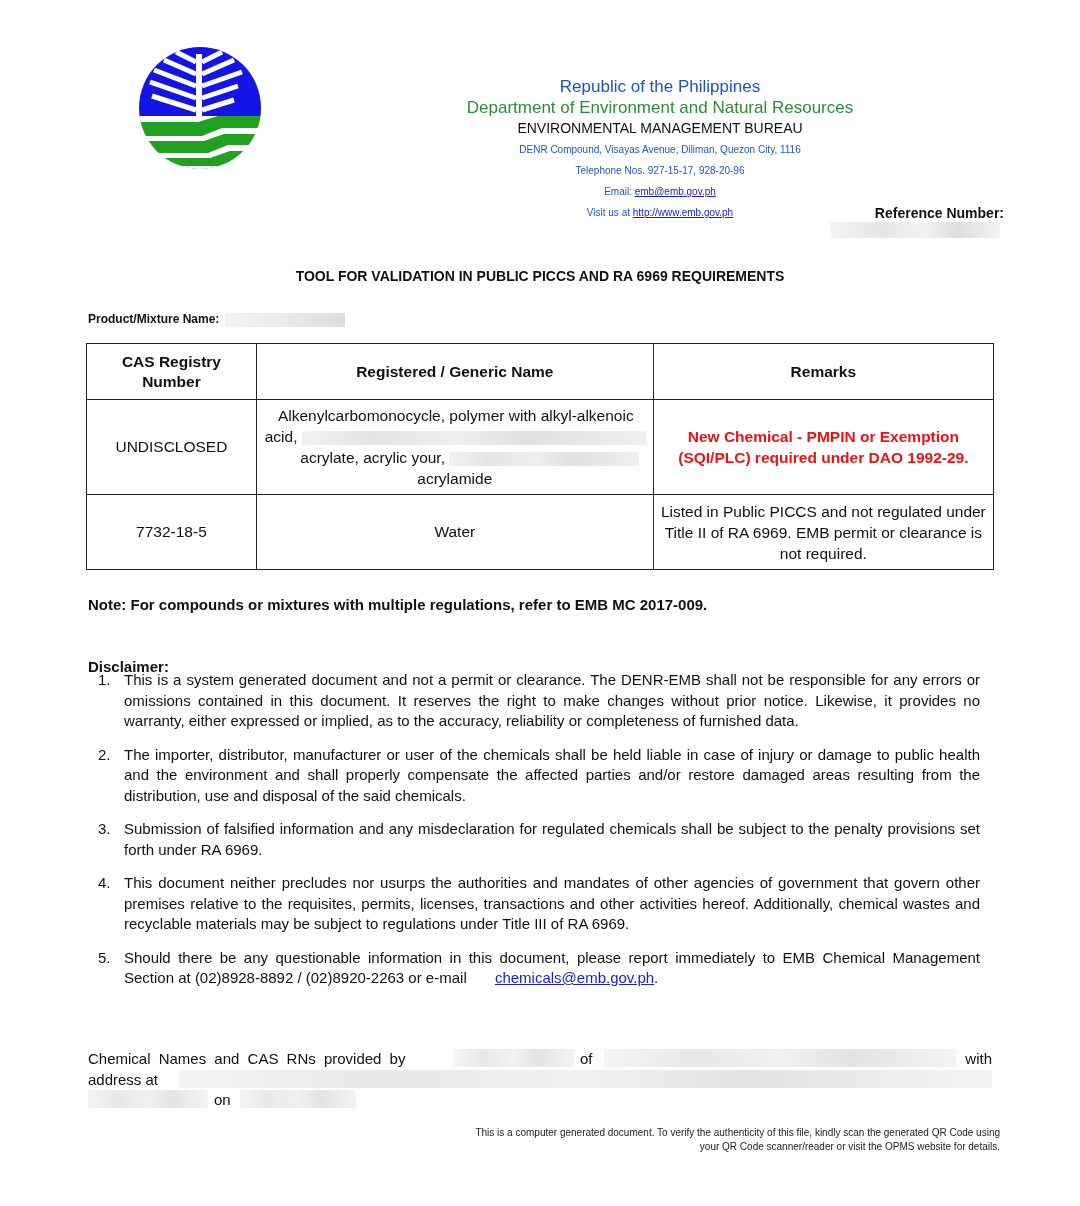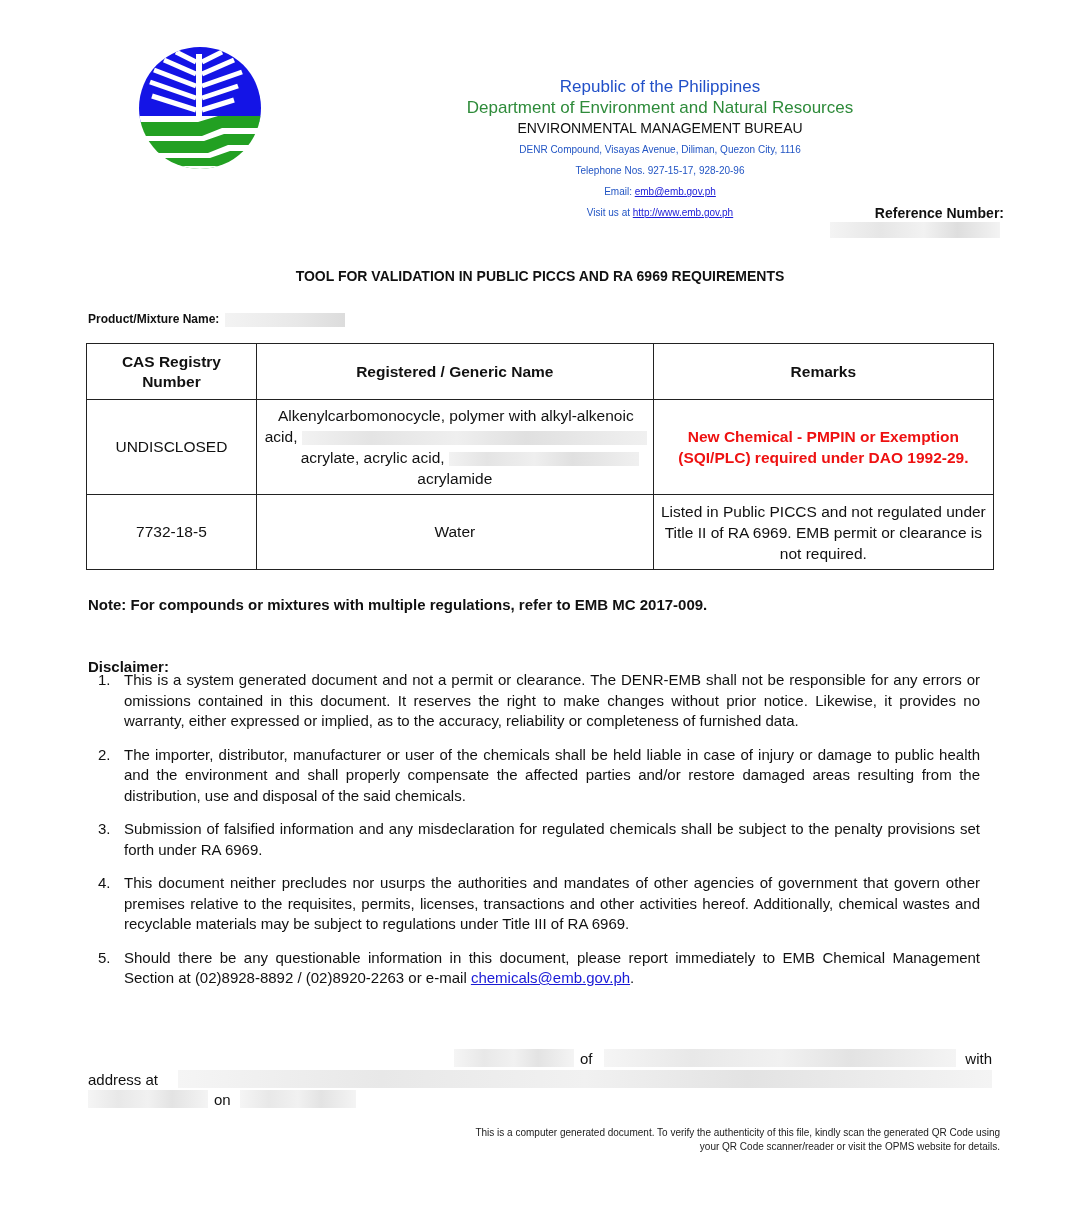--- a/index.html
+++ b/index.html
@@ -45,21 +45,21 @@
     background: linear-gradient(90deg,#f2f2f2,#e4e4e4 20%,#efefef 45%,#e0e0e0 65%,#f0f0f0); }
   .remark-red { color: #ee1111; font-weight: bold; line-height: 21px; }
   .remark-black { line-height: 21px; }
 
   .note { position: absolute; left: 88px; top: 596px; font-weight: bold; font-size: 15px; }
   .disc-title { position: absolute; left: 88px; top: 658px; font-weight: bold; font-size: 15px; }
   ol.disc { position: absolute; left: 88px; top: 670px; width: 892px; margin: 0; padding: 0; list-style: none;
     font-size: 15px; line-height: 20.5px; }
   ol.disc li { position: relative; padding-left: 36px; text-align: justify; margin-bottom: 13px; }
   ol.disc li .num { position: absolute; left: 10px; top: 0; }
-  ol.disc li a { color: #1a1ad6; text-decoration: underline; }
+  ol.disc li a { color: #1a1ad6; text-decoration: underline; margin-left: 24px; }
 
   .provided { position: absolute; left: 88px; top: 1049px; width: 904px; font-size: 15px; line-height: 20.5px; }
   .provided .row { position: relative; height: 20.5px; }
   .blk { position: absolute; height: 18px;
     background: linear-gradient(90deg,#f5f5f5,#e8e8e8 25%,#f1f1f1 50%,#e3e3e3 70%,#f4f4f4); }
 
   .footer-note { position: absolute; left: 470px; top: 1126px; width: 530px; text-align: right;
     font-size: 10px; line-height: 14px; color: #222; }
 </style>
 </head>
@@ -129,21 +129,21 @@
       <th>Registered / Generic Name</th>
       <th>Remarks</th>
     </tr>
   </thead>
   <tbody>
     <tr class="r1">
       <td>UNDISCLOSED</td>
       <td class="gen-name">
         <span class="l1">Alkenylcarbomonocycle, polymer with alkyl-alkenoic</span>
         <span class="l2"><span>acid,</span> <span class="blur" style="width:345px"></span></span>
-        <span class="l3"><span>acrylate, acrylic acid,</span> <span class="blur" style="width:190px"></span></span>
+        <span class="l3"><span>acrylate, acrylic your,</span> <span class="blur" style="width:190px"></span></span>
         <span class="l4">acrylamide</span>
       </td>
       <td class="remark-red">New Chemical - PMPIN or Exemption (SQI/PLC) required under DAO 1992-29.</td>
     </tr>
     <tr class="r2">
       <td>7732-18-5</td>
       <td>Water</td>
       <td class="remark-black">Listed in Public PICCS and not regulated under Title II of RA 6969. EMB permit or clearance is not required.</td>
     </tr>
   </tbody>
@@ -155,20 +155,21 @@
 <ol class="disc">
   <li><span class="num">1.</span><span>This is a system generated document and not a permit or clearance. The DENR-EMB shall not be responsible for any errors or omissions contained in this document. It reserves the right to make changes without prior notice. Likewise, it provides no warranty, either expressed or implied, as to the accuracy, reliability or completeness of furnished data.</span></li>
   <li><span class="num">2.</span><span>The importer, distributor, manufacturer or user of the chemicals shall be held liable in case of injury or damage to public health and the environment and shall properly compensate the affected parties and/or restore damaged areas resulting from the distribution, use and disposal of the said chemicals.</span></li>
   <li><span class="num">3.</span><span>Submission of falsified information and any misdeclaration for regulated chemicals shall be subject to the penalty provisions set forth under RA 6969.</span></li>
   <li><span class="num">4.</span><span>This document neither precludes nor usurps the authorities and mandates of other agencies of government that govern other premises relative to the requisites, permits, licenses, transactions and other activities hereof. Additionally, chemical wastes and recyclable materials may be subject to regulations under Title III of RA 6969.</span></li>
   <li><span class="num">5.</span><span>Should there be any questionable information in this document, please report immediately to EMB Chemical Management Section at (02)8928-8892 / (02)8920-2263 or e-mail </span><a>chemicals@emb.gov.ph</a><span>.</span></li>
 </ol>
 
 <div class="provided">
   <div class="row">
+    <span style="position:absolute;left:0;word-spacing:4px">Chemical Names and CAS RNs provided by</span>
     <span class="blk" style="left:366px;width:120px"></span>
     <span style="position:absolute;left:492px">of</span>
     <span class="blk" style="left:516px;width:352px"></span>
     <span style="position:absolute;right:0">with</span>
   </div>
   <div class="row">
     <span style="position:absolute;left:0">address at</span>
     <span class="blk" style="left:90px;width:814px"></span>
   </div>
   <div class="row">

